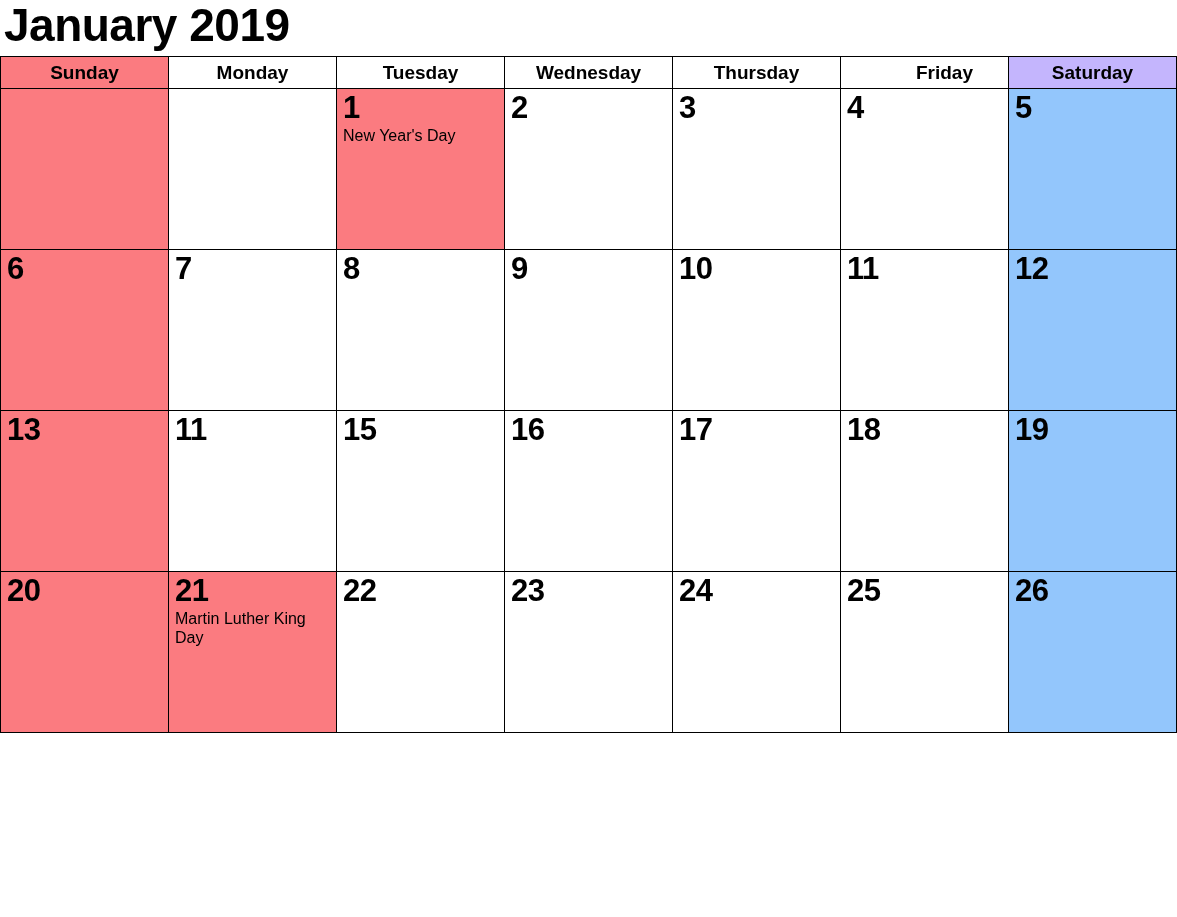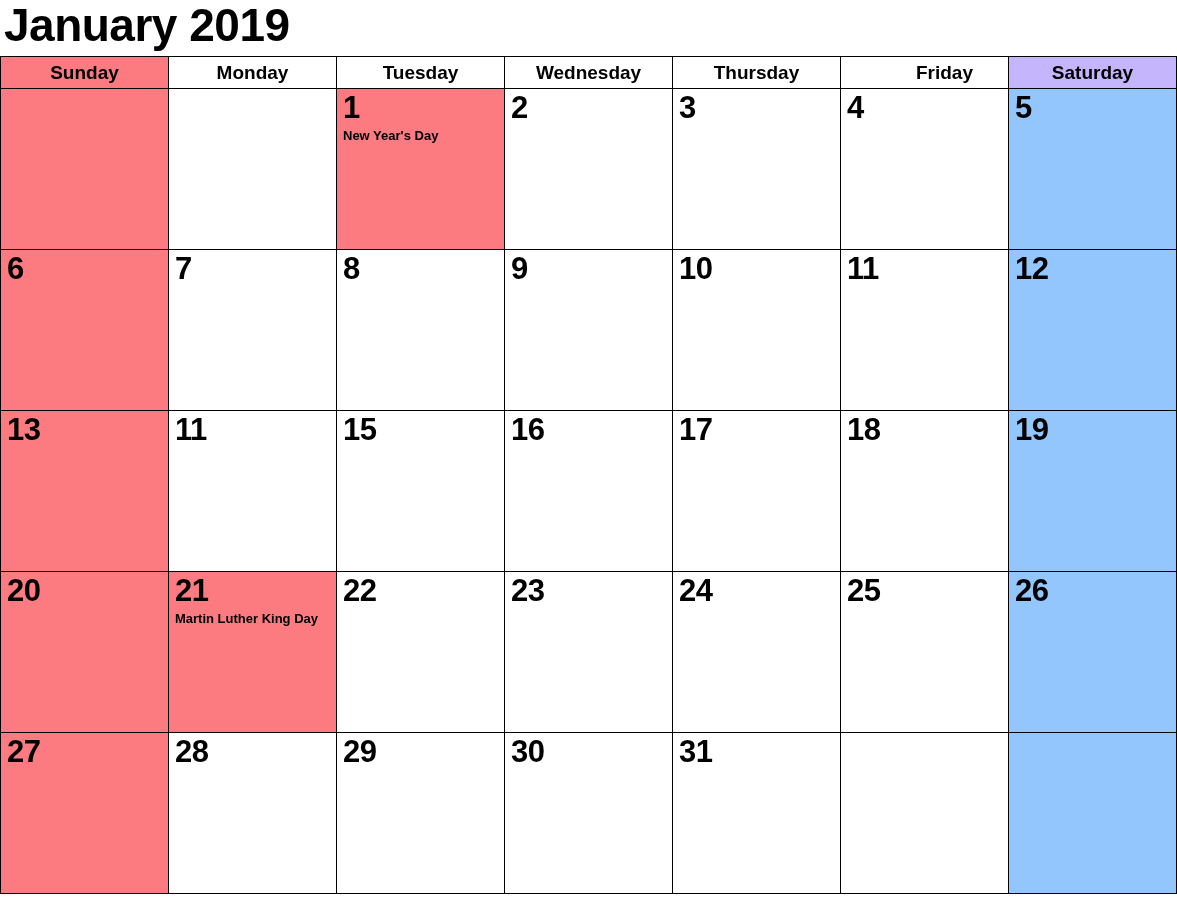--- a/index.html
+++ b/index.html
@@ -82,22 +82,22 @@
     display: block;
     font-size: 31px;
     font-weight: bold;
     line-height: 34px;
     letter-spacing: -0.5px;
     font-family: "Liberation Sans", sans-serif;
   }
 
   .holiday {
     display: block;
-    font-size: 13px;
-    font-weight: bold;
+    font-size: 16px;
+    font-weight: normal;
     line-height: 19px;
     margin-top: 1px;
     font-family: "Liberation Sans", sans-serif;
   }
 
   .day-num:empty,
   .holiday:empty {
     display: none;
   }
 </style>
@@ -269,49 +269,16 @@
             <div class="cell-inner">
               <span class="day-num">25</span>
             </div>
           </td>
           <td style="background: rgb(147, 198, 252);">
             <div class="cell-inner">
               <span class="day-num">26</span>
             </div>
           </td>
         </tr>
-        <tr>
-          <td style="background: rgb(251, 123, 128);">
-            <div class="cell-inner">
-              <span class="day-num">27</span>
-            </div>
-          </td>
-          <td style="background: rgb(255, 255, 255);">
-            <div class="cell-inner">
-              <span class="day-num">28</span>
-            </div>
-          </td>
-          <td style="background: rgb(255, 255, 255);">
-            <div class="cell-inner">
-              <span class="day-num">29</span>
-            </div>
-          </td>
-          <td style="background: rgb(255, 255, 255);">
-            <div class="cell-inner">
-              <span class="day-num">30</span>
-            </div>
-          </td>
-          <td style="background: rgb(255, 255, 255);">
-            <div class="cell-inner">
-              <span class="day-num">31</span>
-            </div>
-          </td>
-          <td style="background: rgb(255, 255, 255);">
-            <div class="cell-inner"></div>
-          </td>
-          <td style="background: rgb(147, 198, 252);">
-            <div class="cell-inner"></div>
-          </td>
-        </tr>
       </tbody>
   </table>
 
 </div>
 
 </body></html>

